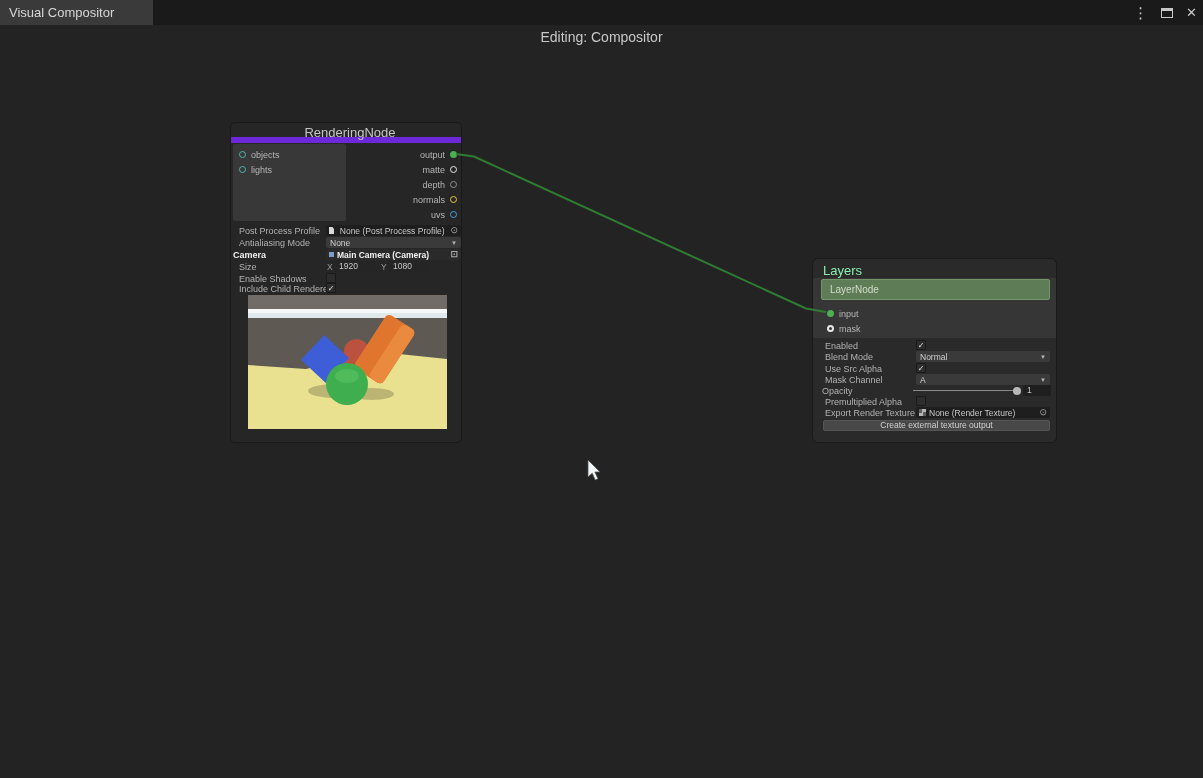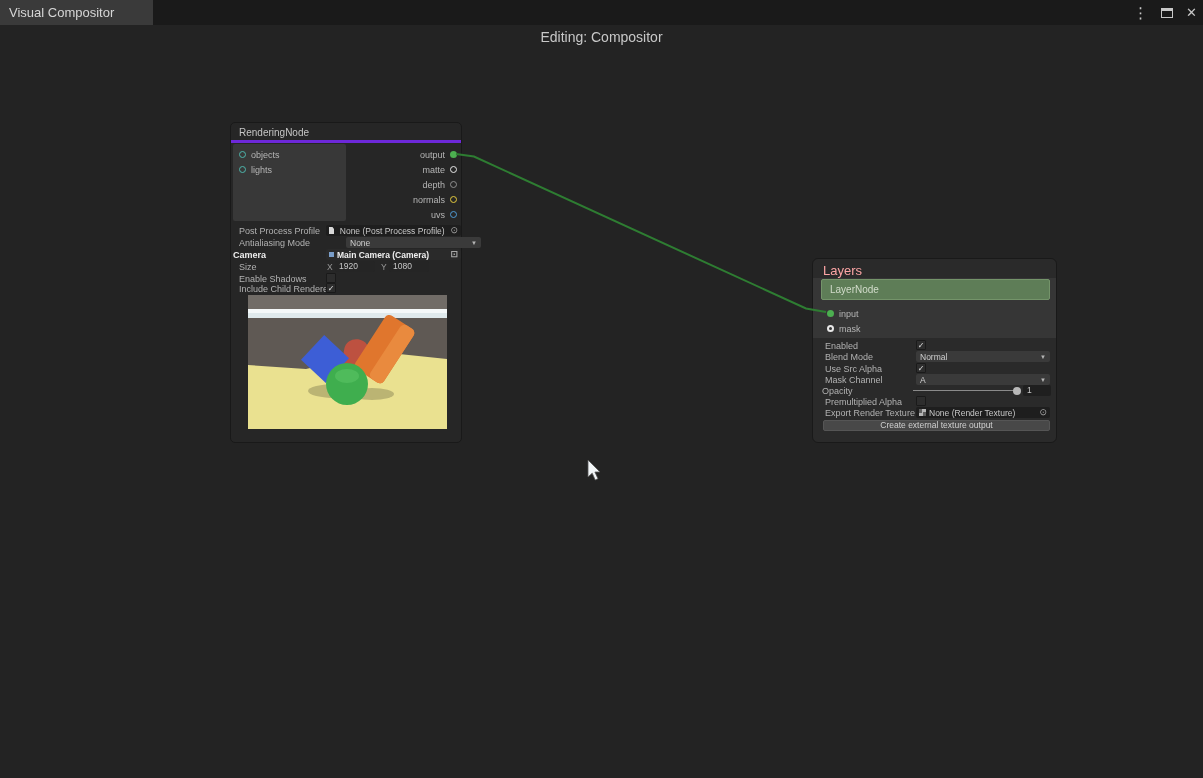--- a/index.html
+++ b/index.html
@@ -14,22 +14,22 @@
   .winicons { position:absolute; right:6px; top:0; height:25px; display:flex; align-items:center; gap:13px; }
   .menu-dots { color:#c8c8c8; font-size:15px; line-height:25px; }
   .maxbox { width:12px; height:10px; border:1px solid #c8c8c8; border-top:3px solid #c8c8c8; }
   .closex { color:#c8c8c8; font-size:13px; line-height:25px; }
 
   .editlabel { position:absolute; left:0; right:0; top:29px; text-align:center;
                color:#c8c8c8; font-size:14px; z-index:2; }
 
   
   .node { position:absolute; background:#262626; border:1px solid #191919; border-radius:5px; z-index:2; }
-  .nhead { height:20px; line-height:20px; padding-left:8px; color:#c5c5c5; font-size:10px;
-           border-bottom:3px solid #6d28d9; }
+  .nhead { height:20px; line-height:20px; padding-left:8px; color:#c5c5c5; font-size:13px;
+           border-bottom:6px solid #6d28d9;text-align:center; }
   .pcirc { display:inline-block; width:7px; height:7px; border-radius:50%; flex:none; }
   .pcirc.hollow { border:1.6px solid #888; background:transparent; }
   .pcirc.filled { background:#4caf50; }
   .port-row { position:absolute; height:15px; display:flex; align-items:center; gap:5px;
               color:#b5b5b5; font-size:9px; }
   .port-row.out { justify-content:flex-end; }
 
   .plabel { position:absolute; left:8px; top:1px; color:#b2b2b2; font-size:9px; white-space:nowrap; }
   .prop-row { position:absolute; left:0; width:100%; height:12px; }
   .objfield { position:absolute; height:11px; background:#1e1e1e; border-radius:2px;
@@ -50,21 +50,21 @@
               color:#c8c8c8; font-size:8.5px; line-height:11px; padding-left:4px; }
   .axlabel { position:absolute; color:#9a9a9a; font-size:8.5px; top:1px; }
 
   
   #rnode { left:230px; top:122px; width:232px; height:321px; }
   .inbox { position:absolute; left:2px; top:21px; width:113px; height:77px; background:#383838; border-radius:2px; }
   .preview { position:absolute; left:17px; top:172px; width:199px; height:134px; background:#716c67; overflow:hidden; }
 
   
   #lpanel { left:812px; top:258px; width:245px; height:185px; background:#2a2a2a; border-radius:6px; }
-  .ltitle { position:absolute; left:10px; top:4px; color:#fca5a5; font-size:13px; }
+  .ltitle { position:absolute; left:10px; top:4px; color:#86efac; font-size:13px; }
   .lportbox { position:absolute; left:0; top:19px; width:100%; height:60px; background:#363636; }
   .lnbar { position:absolute; left:8px; top:20px; width:229px; height:21px; border-radius:2px;
            border:1px solid #74946a; color:#d2dccb; font-size:10px; line-height:19px; padding-left:8px; }
   .lrow-label { left:12px; }
   .slider-track { position:absolute; top:5px; height:1px; background:#8a8a8a; }
   .slider-handle { position:absolute; top:1.5px; width:8px; height:8px; border-radius:50%; background:#b8b8b8; }
   .lbtn { position:absolute; left:10px; top:161px; width:227px; height:11px; background:#484848;
           border:1px solid #555; border-radius:2px; color:#d0d0d0; font-size:8.5px; line-height:9px; text-align:center; }
 
   
@@ -138,21 +138,21 @@
       <span class="plabel">Post Process Profile</span>
       <div class="objfield" style="left:95px; top:0; width:135px;text-align:center;">
         <span class="doc-ico"></span>
         <span class="grow">None (Post Process Profile)</span>
         <span class="picker">⊙</span>
       </div>
     </div>
 
     <div class="prop-row" style="top:114px;">
       <span class="plabel">Antialiasing Mode</span>
-      <div class="ddfield" style="left:95px; top:0; width:135px;margin-left:20px;">
+      <div class="ddfield" style="left:95px; top:0; width:135px;">
         <span>None</span>
         <span class="arr">▼</span>
       </div>
     </div>
 
     <div class="prop-row" style="top:126px;">
       <span class="plabel" style="left:2px; color:#eeeeee; font-weight:bold;">Camera</span>
       <div class="objfield" style="left:95px; top:0; width:135px; background:#2a2a2a; color:#f0f0f0; font-weight:bold;">
         <span class="cam-ico"></span>
         <span class="grow">Main Camera (Camera)</span>

